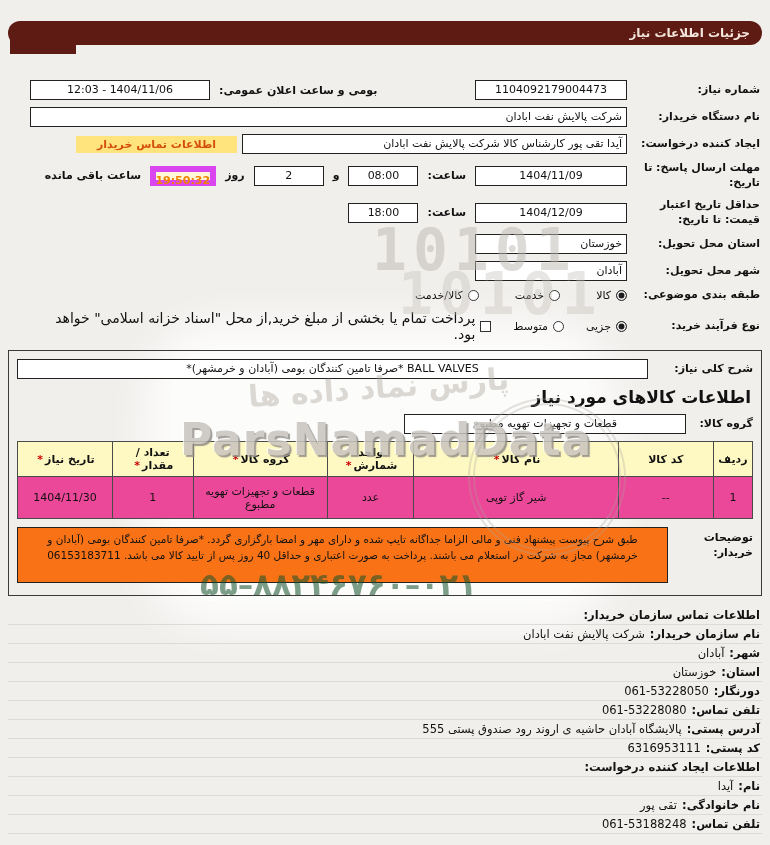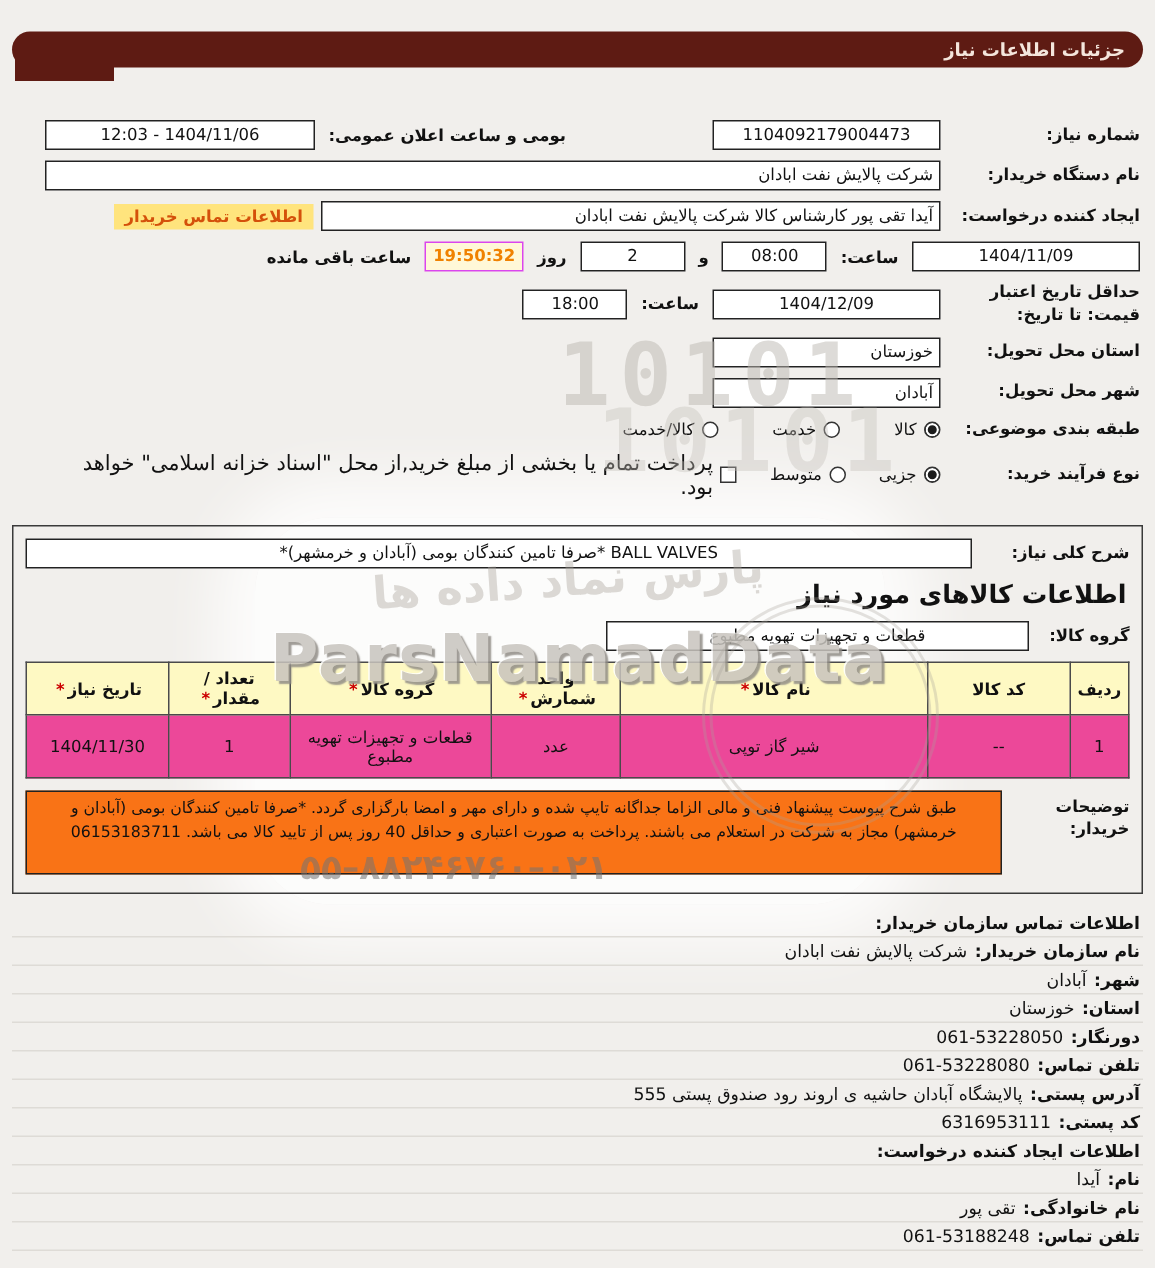--- a/index.html
+++ b/index.html
@@ -36,24 +36,24 @@
     background:#fff; border:1px solid #222; height:20px; line-height:18px;
     font-size:11px; padding:0 4px; white-space:nowrap; overflow:hidden;
   }
   .center { text-align:center; }
   .w-lg { width:152px; } .w-xl { width:180px; } .w-sm { width:70px; }
   .fill { flex:1; }
   .announce-lbl { margin-right:auto; }
   .pl-lg { padding-left:66px; }
   .contact-link {
     background:#ffe47d; color:#d4500a; font-weight:bold; font-size:11px;
-    padding:2px 7px; cursor:pointer; text-decoration:none; white-space:nowrap;
+    padding:2px 21px; cursor:pointer; text-decoration:none; white-space:nowrap;
   }
   .countdown {
-    background:#fff8d8; border:1px solid #d946ef; color:#f08200; font-weight:bold;
+    background:#fff8d8; border:6px solid #d946ef; color:#f08200; font-weight:bold;
     width:66px; text-align:center; height:20px; line-height:18px; font-size:11px;
   }
   .opts { display:flex; align-items:center; gap:36px; }
   .opts-sm { gap:22px; }
   .opt { display:flex; align-items:center; font-size:11px; cursor:pointer; }
   .rdot {
     width:11px; height:11px; border:1px solid #333; border-radius:50%;
     background:#fff; display:inline-block; margin-left:5px; flex-shrink:0;
   }
   .opt[data-checked="true"] .rdot { background:#1c1c1c; box-shadow:inset 0 0 0 1.5px #fff; }
@@ -99,21 +99,21 @@
     background:rgba(255,255,255,.8); border-radius:50px;
     box-shadow:0 0 40px 25px rgba(255,255,255,.8); z-index:0; pointer-events:none;
   }
   .wm-script { left:248px; top:370px; font-size:30px; color:#aaa49c; opacity:.4; transform:rotate(-4deg); z-index:4; }
   .wm-brand {
     left:180px; top:414px; font-size:44px; letter-spacing:1px; color:#c8c4be;
     text-shadow:2px 2px 1px #908c86, -1px -1px 0 #ffffff; opacity:.85; z-index:4;
   }
   .wm-digits1 { left:372px; top:216px; font-size:58px; font-family:"DejaVu Sans Mono",monospace; letter-spacing:6px; opacity:.5; color:#bdb9b2; z-index:4; }
   .wm-digits2 { left:398px; top:260px; font-size:58px; font-family:"DejaVu Sans Mono",monospace; letter-spacing:6px; opacity:.38; color:#c4c0ba; z-index:4; }
-  .wm-phone { left:200px; top:566px; font-size:23px; letter-spacing:2px; opacity:.55; color:#737373; z-index:5; }
+  .wm-phone { left:200px; top:566px; font-size:31px; letter-spacing:2px; opacity:.55; color:#14532d; z-index:5; }
   .wm-circle {
     position:absolute; left:468px; top:398px; width:158px; height:158px;
     border:7px double #a8a39b; border-radius:50%; opacity:.3; z-index:4; pointer-events:none;
   }
 </style>
 </head>
 <body>
 
 <div class="page">
 
@@ -136,20 +136,21 @@
       <span class="box fill">شرکت پالایش نفت ابادان</span>
     </div>
 
     <div class="frow pl-lg">
       <span class="lbl">ایجاد کننده درخواست:</span>
       <span class="box fill">آیدا تقی پور کارشناس کالا شرکت پالایش نفت ابادان</span>
       <a class="contact-link">اطلاعات تماس خریدار</a>
     </div>
 
     <div class="frow">
+      <span class="lbl">مهلت ارسال پاسخ: تا تاریخ:</span>
       <span class="box w-lg center">1404/11/09</span>
       <span class="slbl">ساعت:</span>
       <span class="box w-sm center">08:00</span>
       <span class="slbl">و</span>
       <span class="box w-sm center">2</span>
       <span class="slbl">روز</span>
       <span class="countdown">19:50:32</span>
       <span class="slbl">ساعت باقی مانده</span>
     </div>
 

